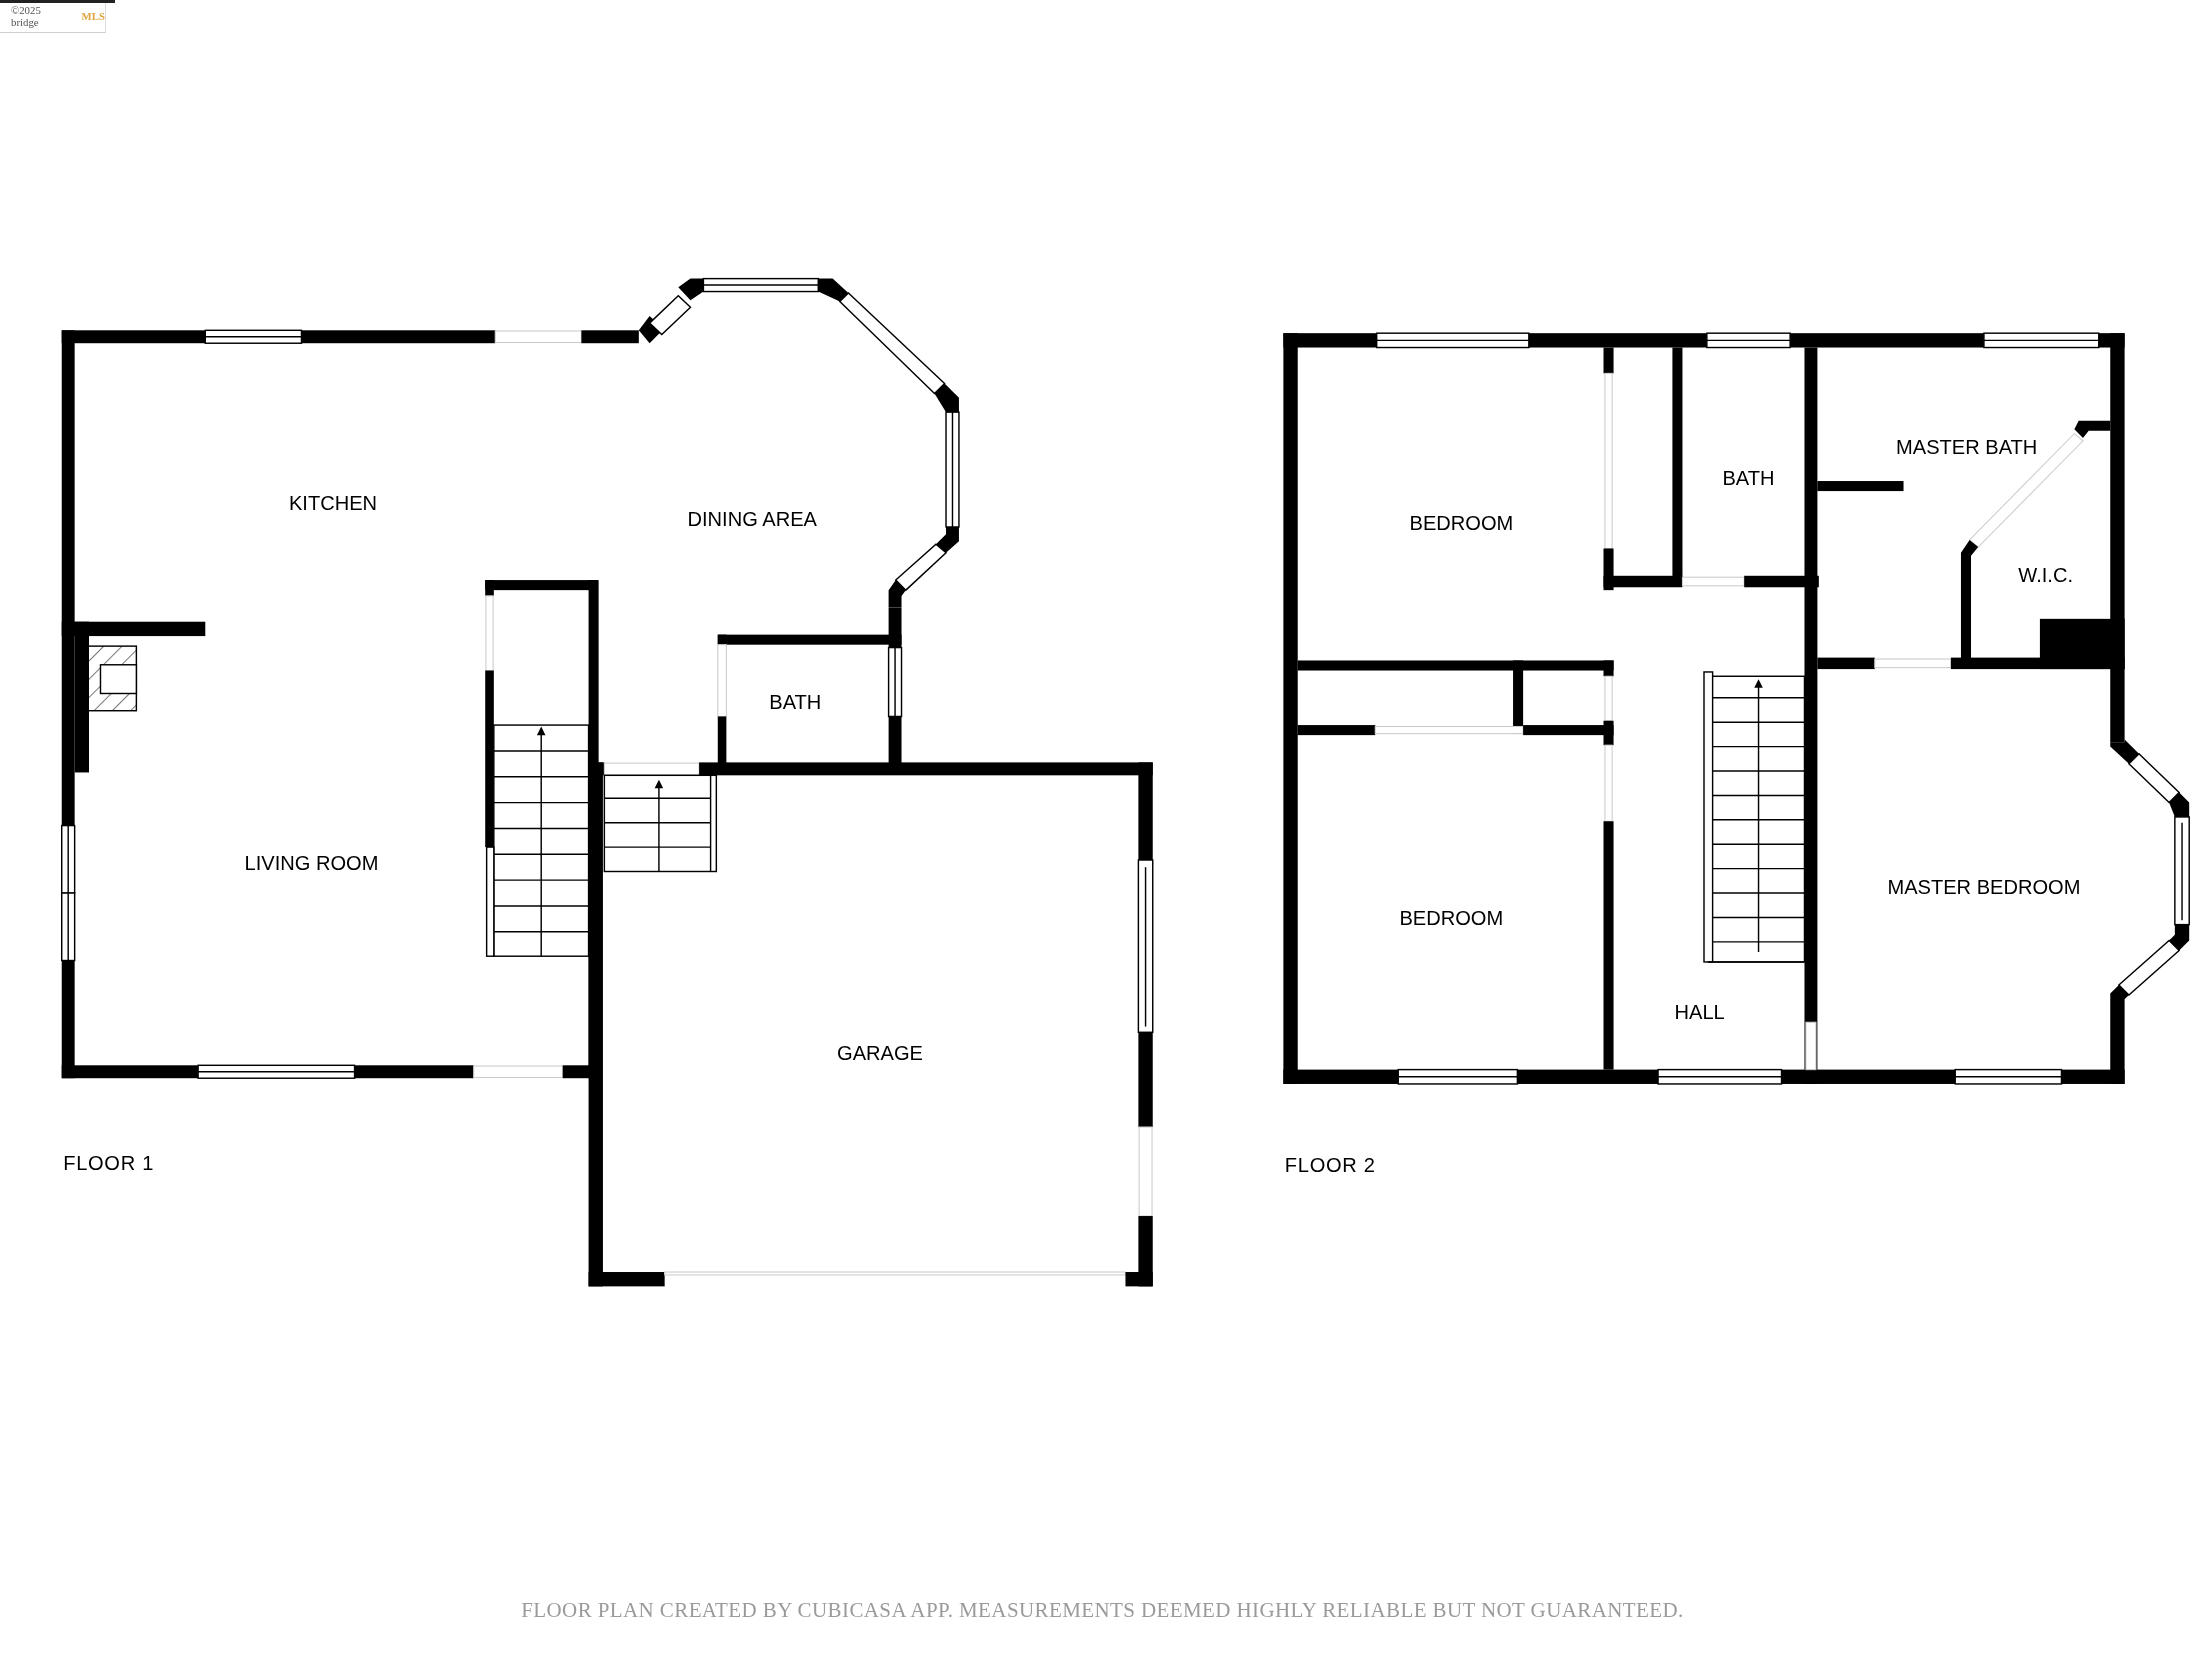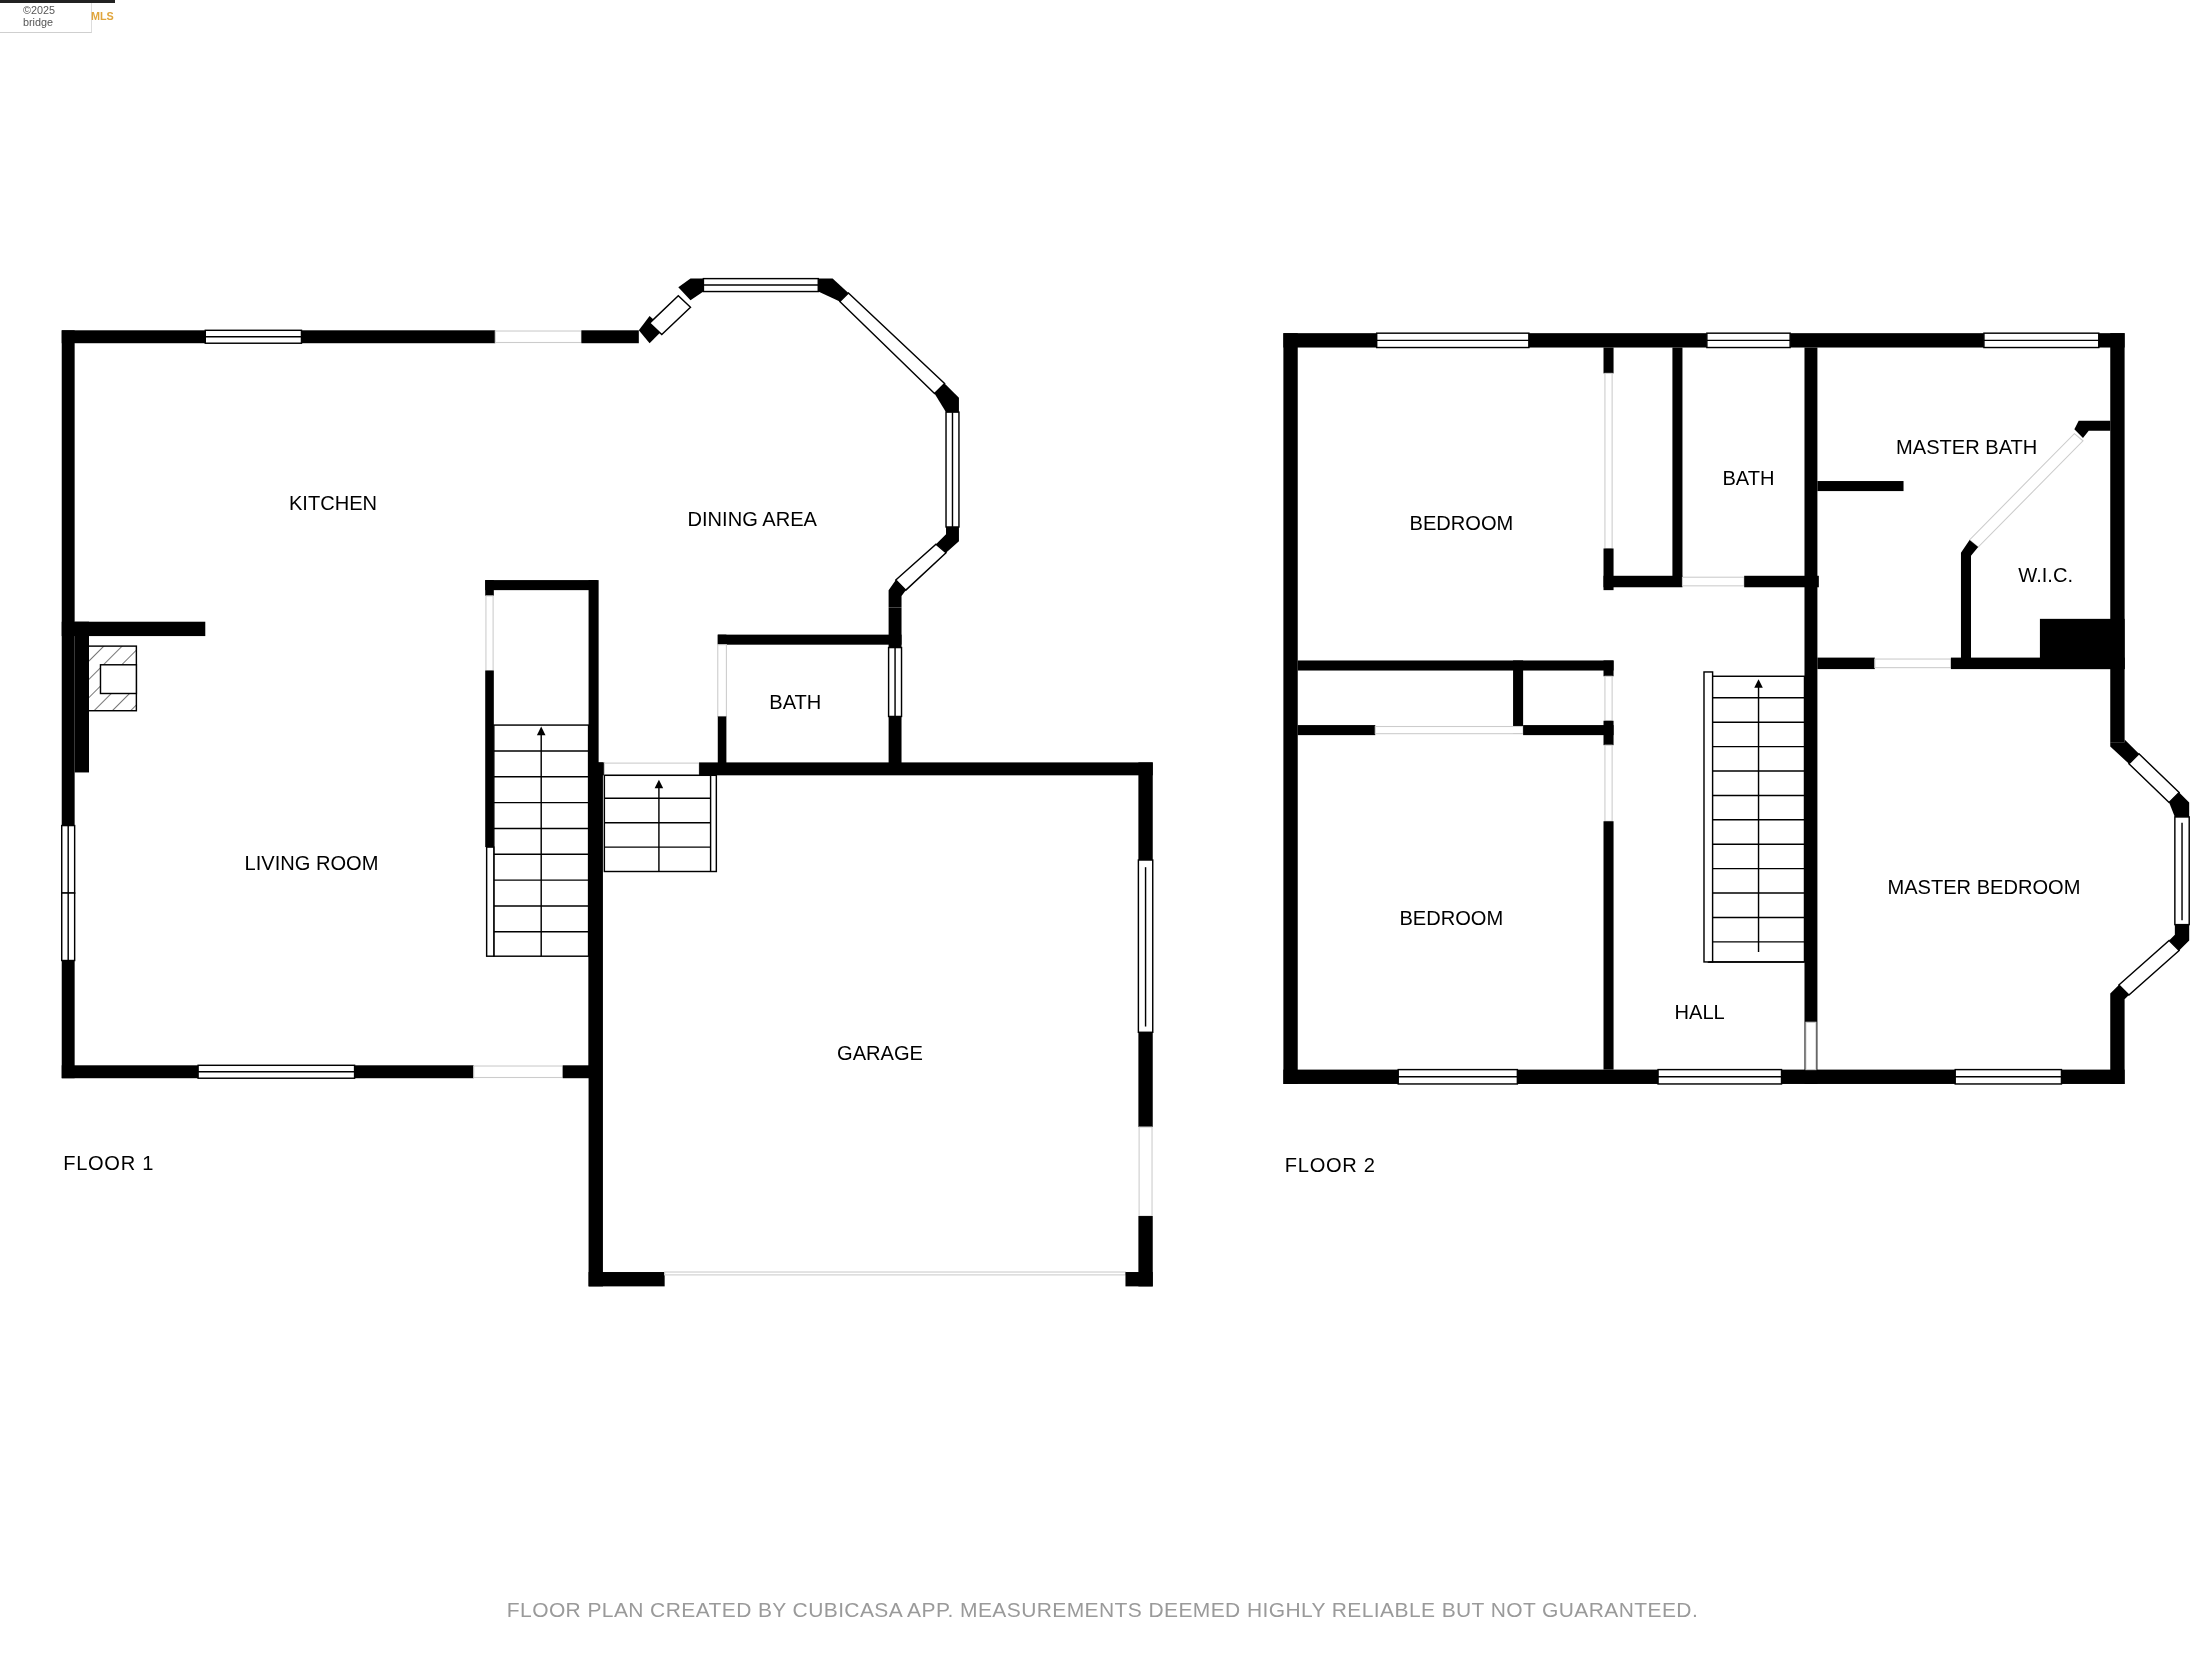--- a/index.html
+++ b/index.html
@@ -6,22 +6,22 @@
   body { width: 2205px; height: 1654px; position: relative; overflow: hidden; font-family: "Liberation Sans", sans-serif; }
   #plan { position: absolute; left: 0; top: 0; width: 2205px; height: 1654px; }
   .wall { fill: #000000; }
   .win { fill: #ffffff; stroke: #000000; stroke-width: 2; }
   .winline { stroke: #000000; stroke-width: 2; fill: none; }
   .door { fill: #ffffff; stroke: #cccccc; stroke-width: 1.5; }
   .stair { fill: #ffffff; stroke: #000000; stroke-width: 2; }
   .stairline { stroke: #000000; stroke-width: 2; }
   .room-label { font-family: "Liberation Sans", sans-serif; font-size: 28px; fill: #000000; text-anchor: middle; }
   .floor-label { font-family: "Liberation Sans", sans-serif; font-size: 28px; fill: #000000; letter-spacing: 1px; }
-  .footer { position: absolute; left: 0; width: 2205px; top: 1598px; text-align: center; font-family: Liberation Sans, sans-serif; font-size: 21px; color: #9a9a9a; letter-spacing: 0.4px; }
-  .logo { position: absolute; left: 0; top: 0; width: 92px; height: 33px; background: #ffffff; border-right: 0.7px solid #dddddd; border-bottom: 1.4px solid #cfcfcf; box-sizing: border-box; display: flex; align-items: center; padding-left: 23px; font-family: Liberation Sans, sans-serif; font-size: 10.8px; }
+  .footer { position: absolute; left: 0; width: 2205px; top: 1598px; text-align: center; font-family: Liberation Serif, serif; font-size: 21px; color: #9a9a9a; letter-spacing: 0.4px; }
+  .logo { position: absolute; left: 0; top: 0; width: 106px; height: 33px; background: #ffffff; border-right: 0.7px solid #dddddd; border-bottom: 1.4px solid #cfcfcf; box-sizing: border-box; display: flex; align-items: center; padding-left: 11px; font-family: Liberation Serif, serif; font-size: 10.8px; }
   .logo-text { color: #555555; }
   .logo-mls { color: #e0a53c; font-weight: bold; margin-left: 36px; }
   .logo-bar { position: absolute; left: 0; top: 0; width: 115px; height: 2.9px; background: #222222; }
 </style>
 </head>
 <body>
 
 <div class="logo">
   <div class="logo-bar"></div>
   <span class="logo-text">©2025 bridge</span>

